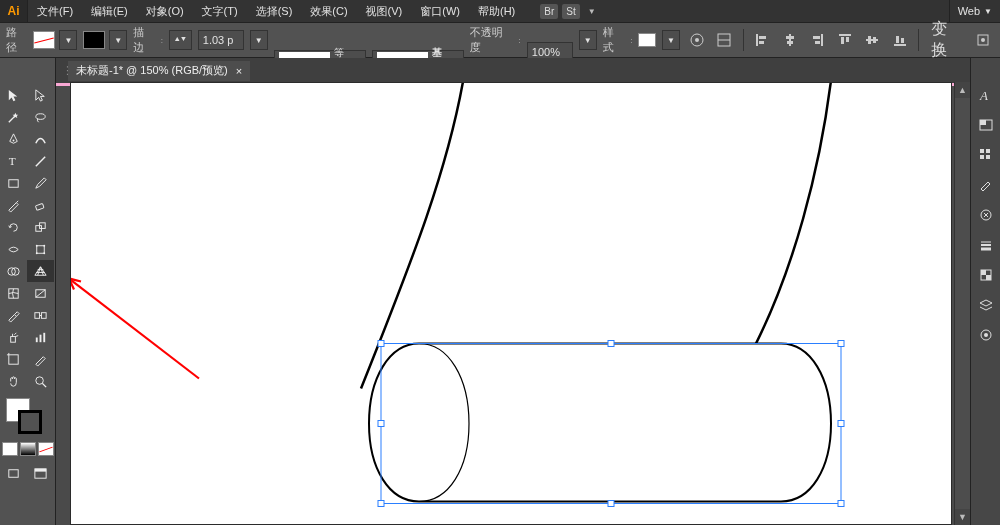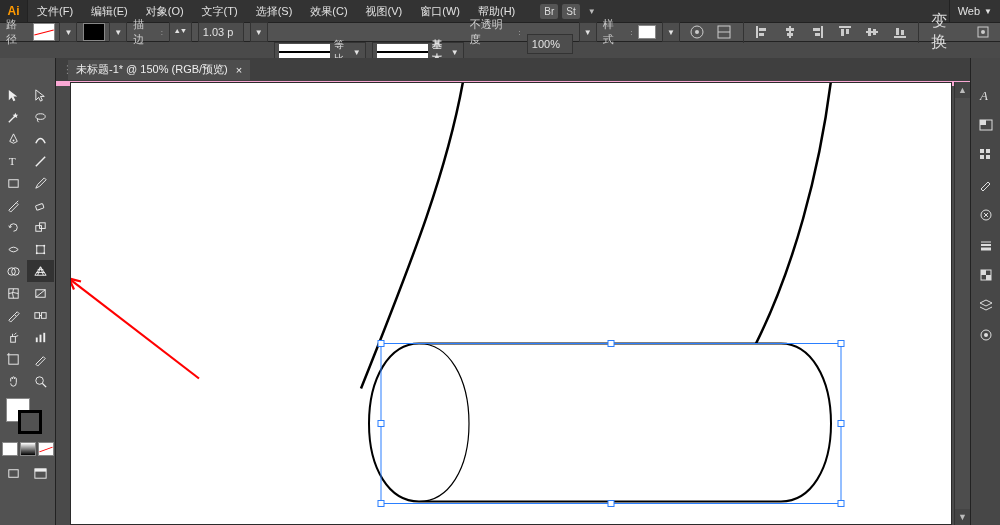--- a/index.html
+++ b/index.html
@@ -26,21 +26,21 @@
   .menubar .spacer { flex: 1; }
   .menubar .badge { background: #555; color: #ddd; padding: 2px 4px; font-size: 10px; margin: 16px 2px; border-radius: 2px; }
   .menubar .workspace {
     color: var(--text); font-size: 11px; padding: 0 8px; height: 22px; display: flex; align-items: center;
     border-left: 1px solid #222;
   }
   .menubar .workspace .chev { font-size: 8px; margin-left: 4px; }
 
   
   .controlbar {
-    height: 20px; background: var(--bg-panel); border-top: 1px solid #222; border-bottom: 1px solid #222;
+    height: 36px; background: var(--bg-panel); border-top: 1px solid #222; border-bottom: 1px solid #222;
     display: flex; align-items: center; font-size: 11px; color: var(--text); padding: 0 6px; gap: 6px;
   }
   .controlbar .group { display: flex; align-items: center; gap: 4px; }
   .controlbar .label { color: #ccc; }
   .controlbar .swatch-none {
     width: 22px; height: 18px; background: #fff; border: 1px solid #888; position: relative;
   }
   .controlbar .swatch-none::after {
     content:""; position:absolute; left:0; right:0; top:50%; border-top:1.5px solid red; transform: rotate(-14deg);
   }
@@ -76,21 +76,21 @@
   .toolbox .fillstroke {
     margin-top:4px; height:40px; position:relative;
   }
   .toolbox .fs-fill { position:absolute; left:6px; top:2px; width:24px; height:24px; background:#fff; border:1px solid #888;}
   .toolbox .fs-stroke { position:absolute; left:18px; top:14px; width:24px; height:24px; background:#525252; border:3px solid #000; }
   .toolbox .color-row { display:flex; margin-top:6px;}
   .toolbox .color-chip { width:16px; height:14px; margin-left:2px;}
   .canvas-wrap { flex:1; position:relative; background:#4a4a4a; }
   .tabbar-inner {
     position:absolute; left:0; top:0; right:0; height:28px; background:#3f3f3f; display:flex; align-items:center; padding-left:6px; font-size:11px; color:#eee;
-    border-bottom:5px solid #f9a8d4;
+    border-bottom:3px solid #f9a8d4;
   }
   .tabbar-inner .doc-tab { background:#4d4d4d; height:20px; display:flex; align-items:center; padding:0 8px; gap:8px; }
   .tabbar-inner .doc-tab .x { font-size:11px;}
   .canvas {
     position:absolute; left:14px; right:18px; top:24px; bottom:0; background:var(--canvas); border:1px solid #2b2b2b;
   }
   .canvas svg { width:100%; height:100%; }
   .scrollbar-v {
     position:absolute; right:0; top:24px; bottom:0; width:16px; background:#4d4d4d; border-left:1px solid #333;
     display:flex; flex-direction:column;

